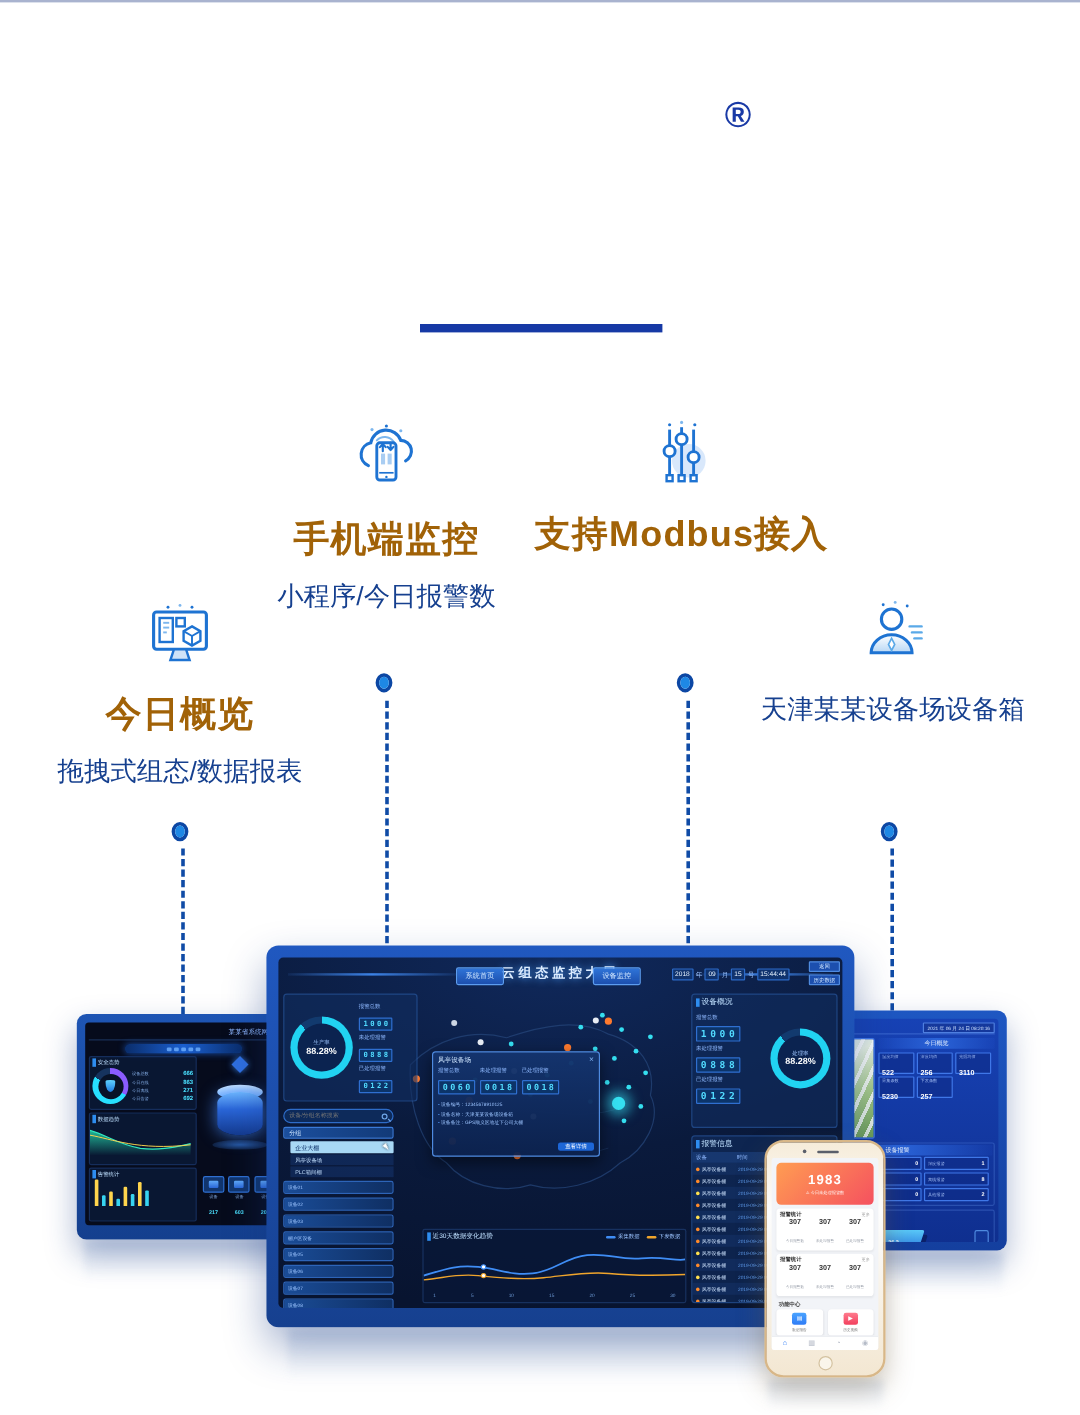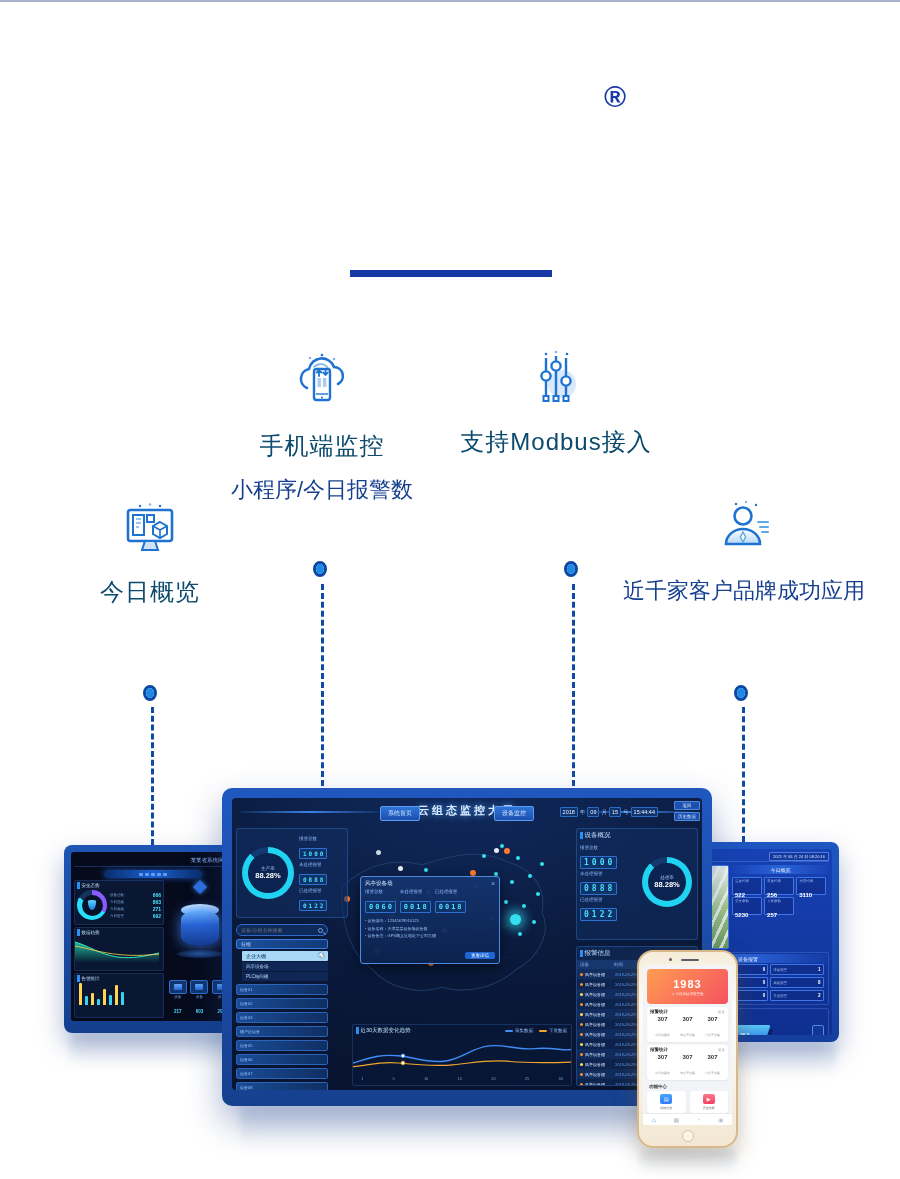--- a/index.html
+++ b/index.html
@@ -5,24 +5,24 @@
 *{margin:0;padding:0;box-sizing:border-box}
 body{background:#fff;font-family:"Liberation Sans","DejaVu Sans",sans-serif}
 .stage{position:relative;width:900px;height:1179px;margin:0 auto;background:#fff;overflow:hidden}
 .topline{position:absolute;left:0;top:0;width:900px;height:2px;background:#a9b3cf}
 .regmark{position:absolute;left:604px;top:80px;font-size:30px;color:#1a3aa6;font-weight:bold}
 .divider{position:absolute;left:350px;top:270px;width:202px;height:7px;background:#1639a5}
 
 
 .feat{position:absolute;text-align:center}
 .feat .ic{height:68px;display:flex;align-items:flex-end;justify-content:center;margin-bottom:16px}
-.feat h2{font-size:24px;letter-spacing:1px;color:#0c4a6e;font-weight:normal;line-height:1.2}
+.feat h2{font-size:30px;letter-spacing:1px;color:#a16207;font-weight:bold;line-height:1.2}
 .feat p{font-size:22px;color:#16408f;margin-top:14px;line-height:1.35}
 .f-mobile{left:172px;top:348px;width:300px}
-.f-modbus{left:406px;top:344px;width:300px}
+.f-modbus{left:418px;top:344px;width:300px}
 .f-screen{left:0px;top:494px;width:300px}
 .f-brand{left:594px;top:492px;width:300px}
 
 
 .dot{position:absolute;width:14px;height:16px;border:3px solid #0c47a4;border-radius:50%;background:#fff;display:flex;align-items:center;justify-content:center;z-index:1}
 .dot::after{content:"";width:9px;height:10px;border-radius:50%;background:#1e88e5}
 .vln{position:absolute;width:0;border-left:3px dashed #0f4ba6;z-index:0}
 
 
 .refl{position:absolute;background:linear-gradient(180deg,rgba(170,190,220,.35),rgba(220,230,245,0));filter:blur(3px)}
@@ -246,20 +246,21 @@
         <line x1="18" y1="17" x2="23" y2="17" stroke="#7db7ee" stroke-width="1.6"></line>
         <line x1="18" y1="21" x2="23" y2="21" stroke="#7db7ee" stroke-width="1.6"></line>
         <line x1="18" y1="25" x2="21" y2="25" stroke="#7db7ee" stroke-width="1.6"></line>
         <rect x="29" y="13" width="7" height="7" fill="#fff" stroke="#1e73d2" stroke-width="2"></rect>
         <path d="M42 20 l7 4 v8 l-7 4 l-7 -4 v-8 z" fill="#fff" stroke="#1e73d2" stroke-width="2"></path>
         <path d="M35 24 l7 4 l7 -4 M42 28 v8" stroke="#1e73d2" stroke-width="1.6"></path>
         <path d="M27 39 h10 l3 9 h-16 z" fill="#cfe3f8" stroke="#1e73d2" stroke-width="2"></path>
       </svg>
     </div>
     <h2>今日概览</h2>
+    <p>拖拽式组态/数据报表</p>
   </div>
 
   <div class="feat f-brand">
     <div class="ic">
       <svg class="icsvg" width="64" height="64" viewBox="0 0 64 64" fill="none">
         <defs>
             <linearGradient id="gb" x1="0" y1="0" x2="0" y2="1">
           <stop offset="0" stop-color="#ffffff"></stop>
               <stop offset="1" stop-color="#b7d7f5"></stop>
             </linearGradient>
@@ -268,21 +269,21 @@
           <circle cx="34" cy="6" r="1.2" fill="#7db7ee"></circle>
           <circle cx="44" cy="9" r="1.2" fill="#1e73d2"></circle>
         <circle cx="31" cy="20" r="8.5" fill="#fff" stroke="#1e73d2" stroke-width="2.6"></circle>
         <path d="M14 48 a17 15 0 0 1 34 0 z" fill="url(#gb)" stroke="#1e73d2" stroke-width="2.6"></path>
         <path d="M31 36 l2.6 5 l-2.6 5 l-2.6 -5 z" fill="#fff" stroke="#5aa9e8" stroke-width="1.4"></path>
         <line x1="46" y1="26" x2="56" y2="26" stroke="#5aa9e8" stroke-width="2" stroke-linecap="round"></line>
         <line x1="48" y1="31" x2="56" y2="31" stroke="#5aa9e8" stroke-width="2" stroke-linecap="round"></line>
         <line x1="50" y1="36" x2="56" y2="36" stroke="#5aa9e8" stroke-width="2" stroke-linecap="round"></line>
       </svg>
     </div>
-    <p>近千家客户品牌成功应用</p>
+    <p>天津某某设备场设备箱</p>
   </div>
 
   <div class="dot" style="left:313px;top:561px"></div>
   <div class="dot" style="left:564px;top:561px"></div>
   <div class="dot" style="left:143px;top:685px"></div>
   <div class="dot" style="left:734px;top:685px"></div>
   <div class="vln" style="left:321px;top:584px;height:202px"></div>
   <div class="vln" style="left:572px;top:584px;height:202px"></div>
   <div class="vln" style="left:151px;top:707px;height:138px"></div>
   <div class="vln" style="left:742px;top:707px;height:135px"></div>

